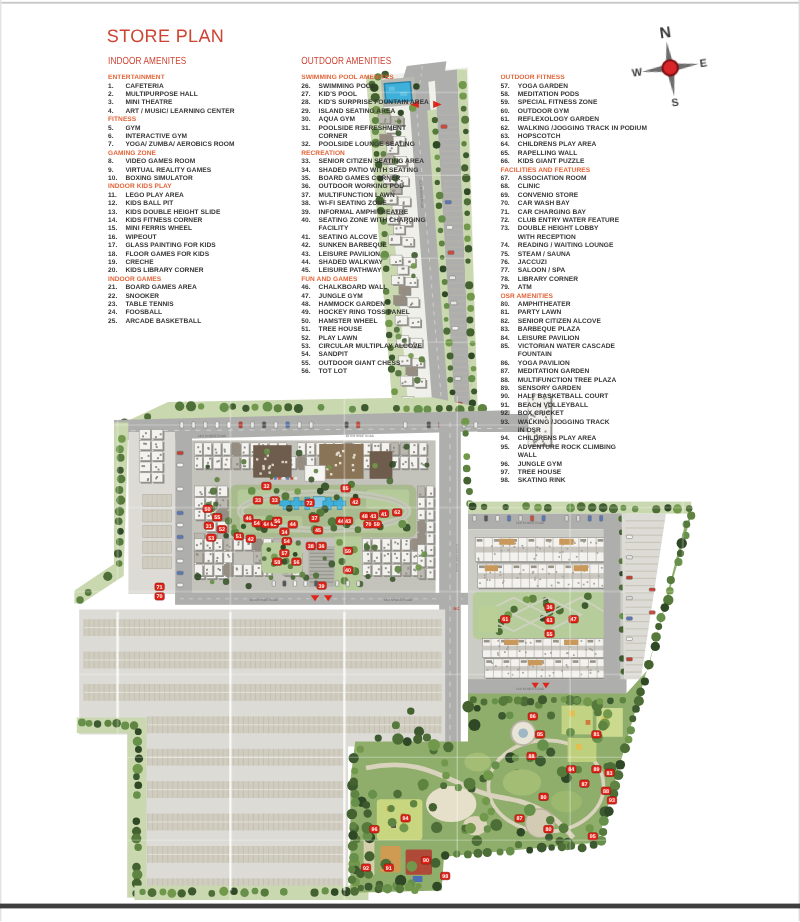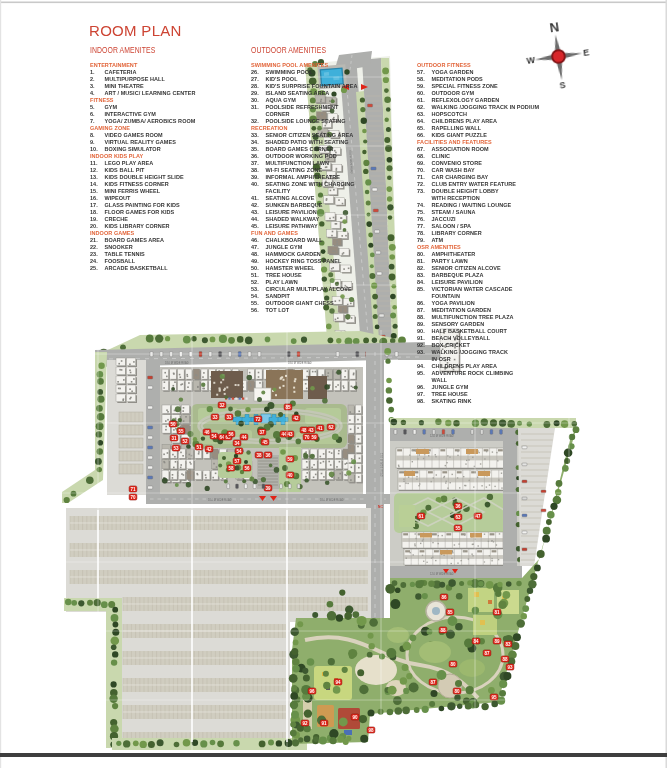--- a/index.html
+++ b/index.html
@@ -2851,21 +2851,21 @@
 <circle cx="0" cy="0" r="6.4" fill="#d8262a" stroke="#7e1113" stroke-width="1.8"></circle>
 <text x="0" y="-25" text-anchor="middle" font-family="Liberation Sans, sans-serif" font-size="13" font-weight="bold" fill="#3a3a3a">N</text>
 <text x="28" y="3" text-anchor="middle" font-family="Liberation Sans, sans-serif" font-size="9" font-weight="bold" fill="#3a3a3a">E</text>
 <text x="-28" y="3" text-anchor="middle" font-family="Liberation Sans, sans-serif" font-size="9" font-weight="bold" fill="#3a3a3a">W</text>
 <text x="0" y="32" text-anchor="middle" font-family="Liberation Sans, sans-serif" font-size="9" font-weight="bold" fill="#3a3a3a">S</text>
 </g>
 
 <rect x="0" y="753" width="667" height="4" fill="#3e3e3e"></rect>
 </svg>
 
-<div class="title">ROOM PLAN</div>
+<div class="title">STORE PLAN</div>
 
 <div class="colhead" style="left:90px;top:45px;">INDOOR AMENITES</div>
 
 <div class="colhead" style="left:251px;top:45px;">OUTDOOR AMENITIES</div>
 
 <div class="col" style="left:90px;top:61.5px;">
 <div class="ln hd">ENTERTAINMENT</div>
 <div class="ln"><span class="no">1.</span><span>CAFETERIA</span></div>
 <div class="ln"><span class="no">2.</span><span>MULTIPURPOSE HALL</span></div>
 <div class="ln"><span class="no">3.</span><span>MINI THEATRE</span></div>

